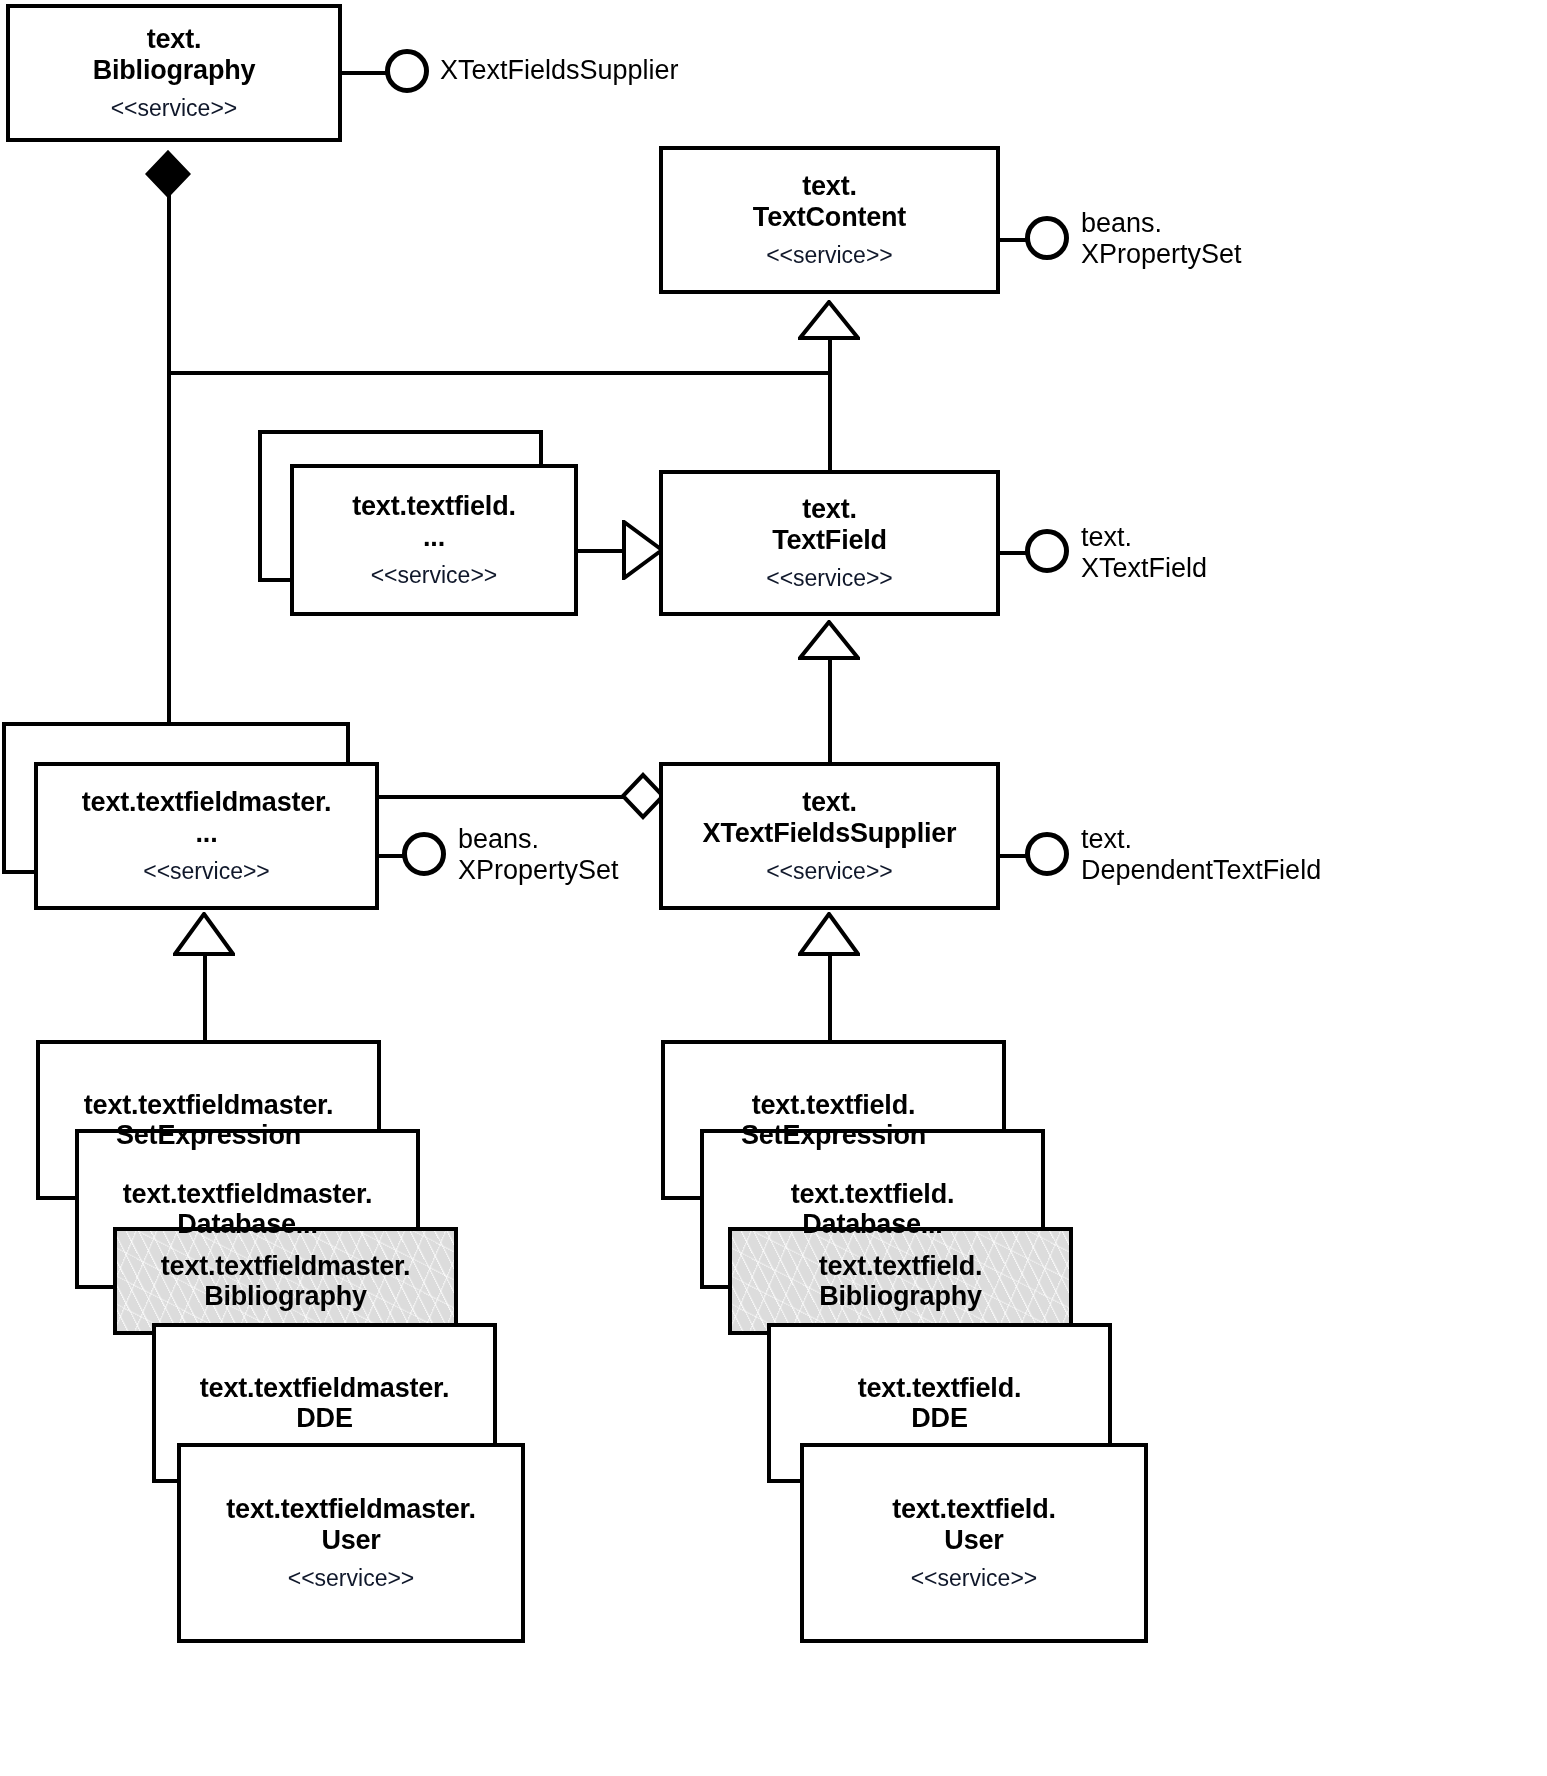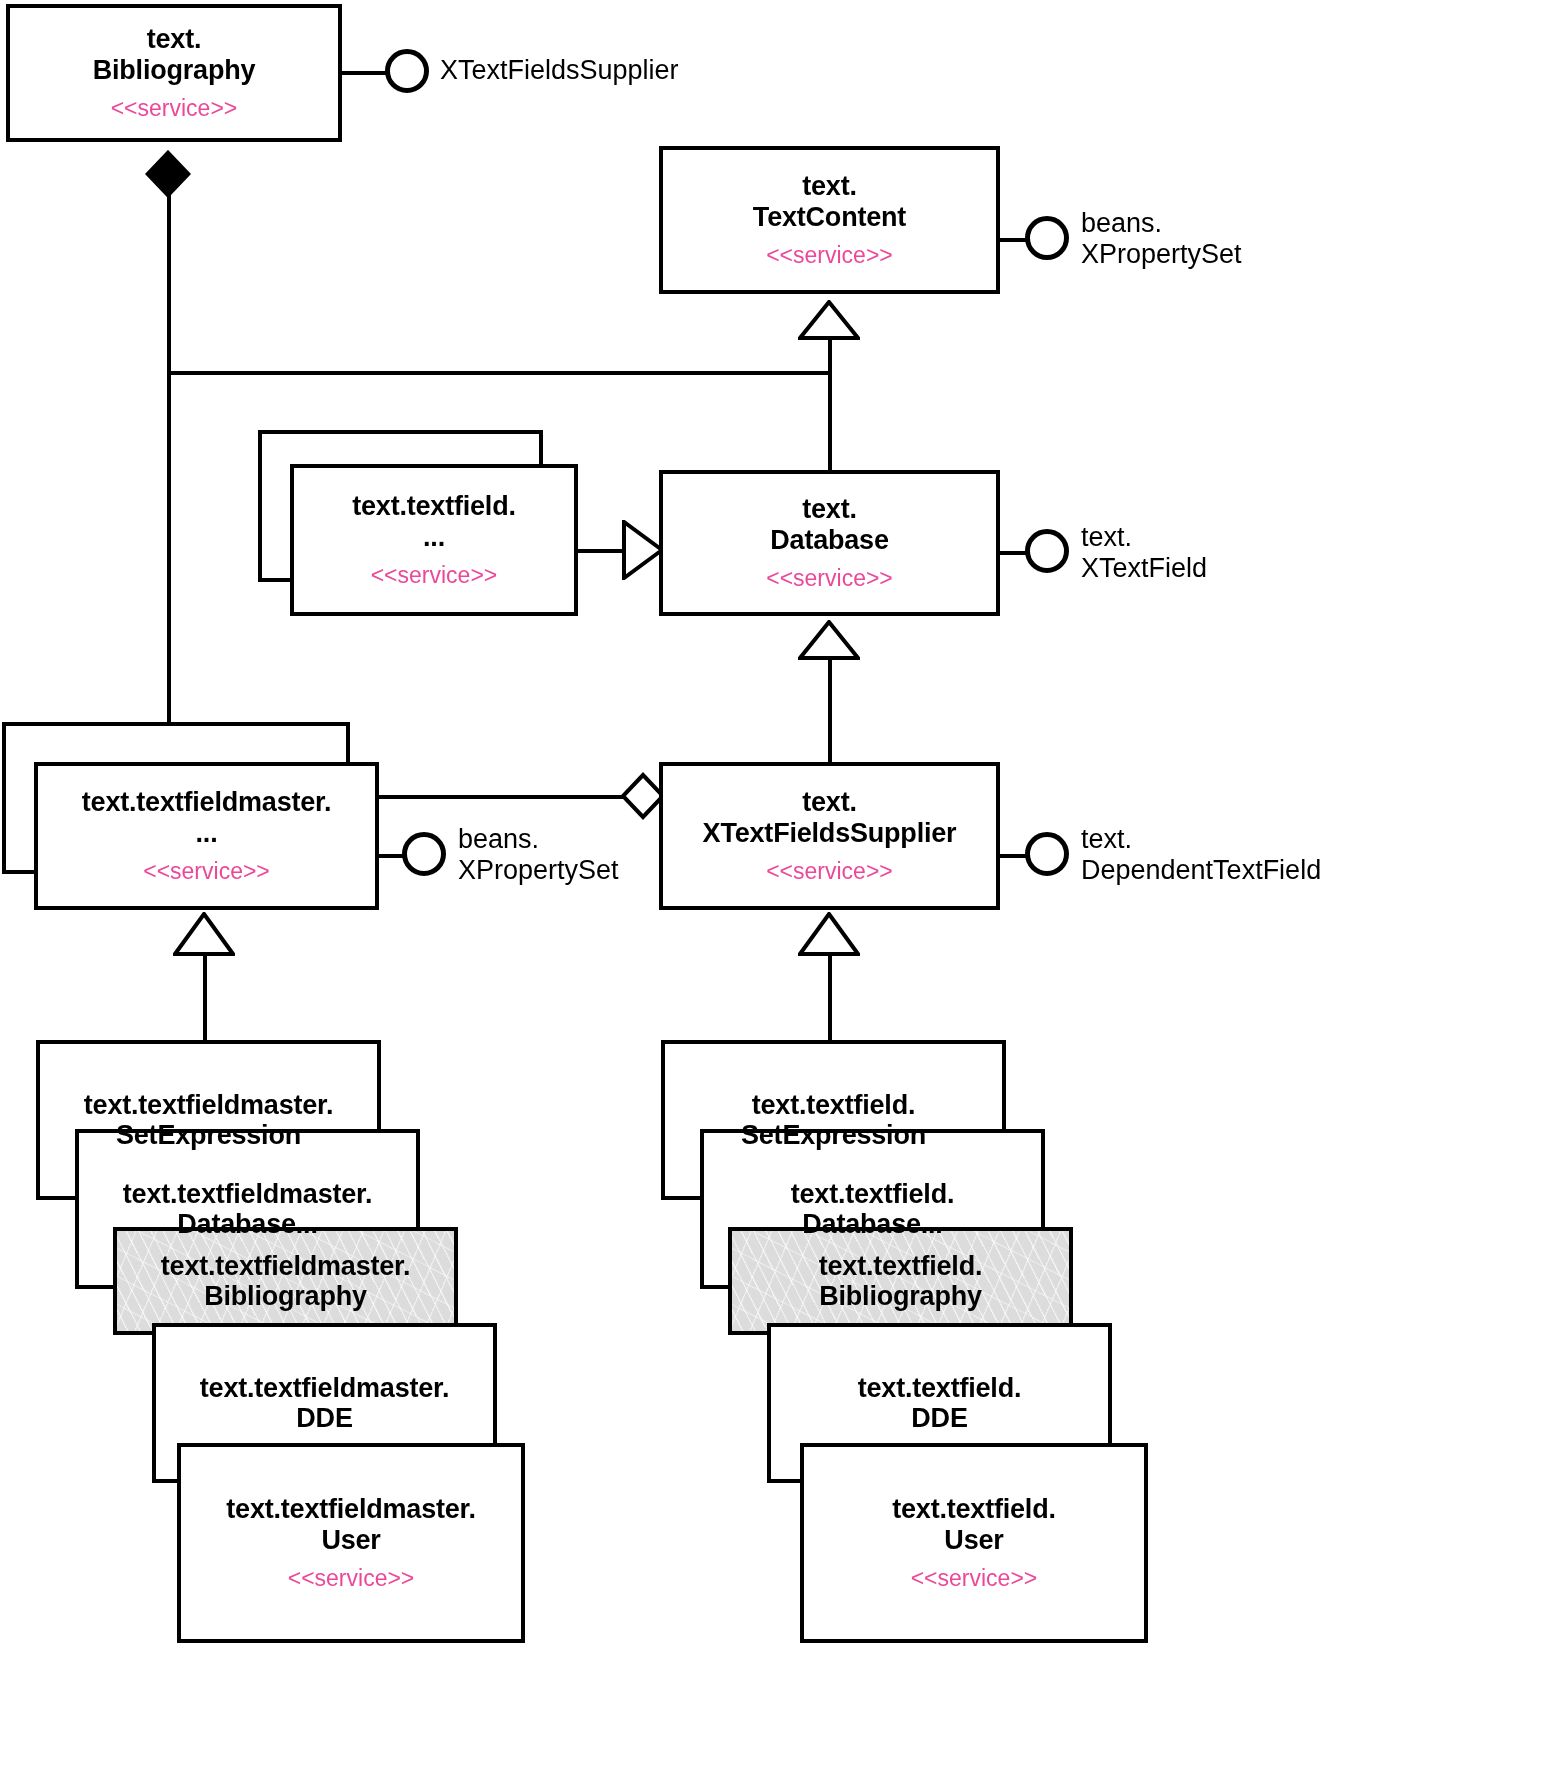--- a/index.html
+++ b/index.html
@@ -37,21 +37,21 @@
   .box .nm2{
     font-weight:bold;
     font-size:27px;
     color:#000000;
     letter-spacing:-0.2px;
     white-space:nowrap;
   }
   .box .stereo{
     font-weight:normal;
     font-size:23px;
-    color:#ec4899;
+    color:#0f172a;
     margin-top:11px;
     white-space:nowrap;
   }
   .box.shaded{
     background:#dcdcdc;
   }
   .box.shaded::before{
     content:"";
     position:absolute;
     left:0;top:0;right:0;bottom:0;
@@ -221,21 +221,21 @@
     <div class="txtwrap">
       <div class="nm">text.textfield.</div>
       <div class="nm2">...</div>
       <div class="stereo">&lt;&lt;service&gt;&gt;</div>
     </div>
   </div>
 
   <div class="box" style="left:659px; top:470px; width:341px; height:146px;">
     <div class="txtwrap">
       <div class="nm">text.</div>
-      <div class="nm2">Database</div>
+      <div class="nm2">TextField</div>
       <div class="stereo">&lt;&lt;service&gt;&gt;</div>
     </div>
   </div>
 
   <div class="box" style="left:2px; top:722px; width:348px; height:152px;"></div>
 
   <div class="box" style="left:34px; top:762px; width:345px; height:148px;">
     <div class="txtwrap">
       <div class="nm">text.textfieldmaster.</div>
       <div class="nm2">...</div>

